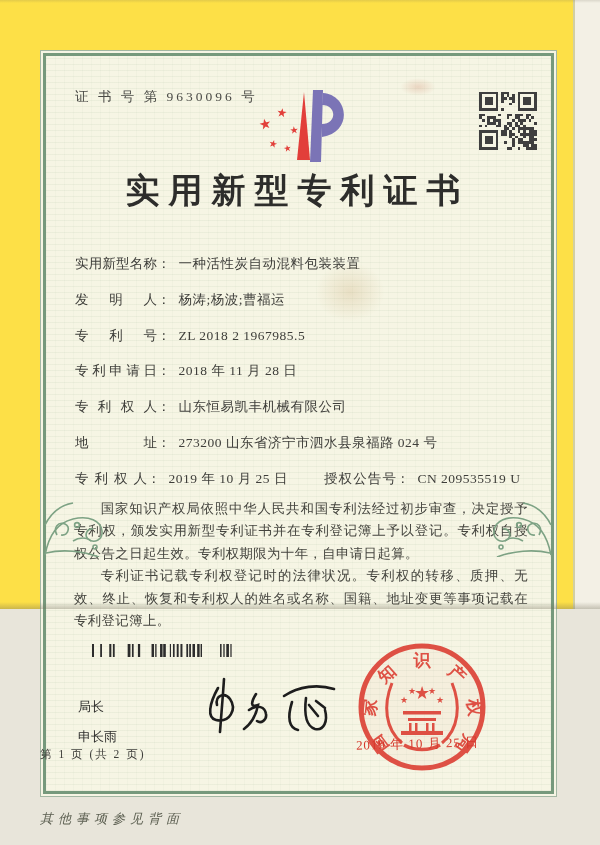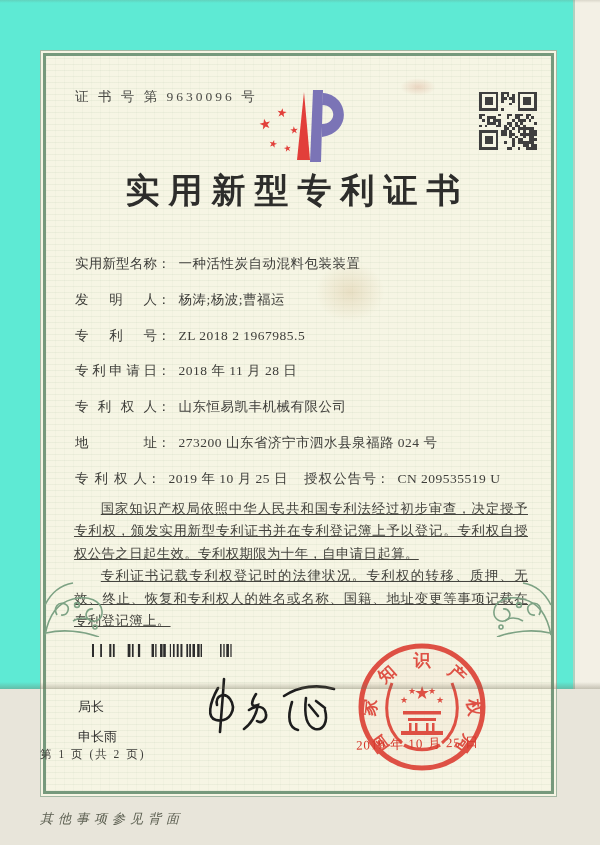--- a/index.html
+++ b/index.html
@@ -1,17 +1,17 @@
 <!DOCTYPE html>
 <html><head>
 <meta charset="utf-8">
 <style>
   html,body{margin:0;padding:0;}
   body{width:600px;height:845px;overflow:hidden;background:#e8e5da;}
-  #page{position:relative;width:600px;height:689px;background:#5eead4;
+  #page{position:relative;width:600px;height:609px;background:#fde047;
         font-family:"Liberation Serif","DejaVu Serif",serif;color:#3b3b3b;}
   
   .edge-right-seam{position:absolute;top:0;bottom:0;right:25px;width:2px;background:#c6cab9;opacity:.8;}
   .edge-right-strip{position:absolute;top:0;bottom:0;right:0;width:25px;background:#f3f0e5;}
   .edge-bottom-shadow{position:absolute;left:0;right:0;bottom:0;height:7px;
         background:linear-gradient(rgba(0,0,0,0),rgba(110,105,85,.35));}
   .edge-top-shadow{position:absolute;left:0;right:0;top:0;height:3px;
         background:linear-gradient(rgba(110,105,85,.18),rgba(0,0,0,0));}
   .stain{position:absolute;left:315px;top:262px;width:70px;height:60px;border-radius:50%;
         background:radial-gradient(rgba(185,145,85,.22),rgba(185,145,85,0) 70%);}
@@ -33,24 +33,24 @@
 
   .title{position:absolute;left:40px;top:168px;width:515px;text-align:center;
         font-size:34px;font-weight:bold;letter-spacing:9px;color:#2d2d2b;}
 
   .fields{position:absolute;left:75px;top:246px;width:460px;font-size:13.5px;color:#3e3e3a;}
   .frow{height:35.8px;line-height:35.8px;white-space:nowrap;}
   .lab{display:inline-block;width:82px;text-align:justify;text-align-last:justify;vertical-align:top;}
   .colon{display:inline-block;margin-right:8px;}
   .val{letter-spacing:.5px;}
   .lab2{display:inline-block;width:72px;text-align:justify;text-align-last:justify;vertical-align:top;}
-  .grant-b{margin-left:16px;}
+  .grant-b{margin-left:36px;}
 
   .paras{position:absolute;left:74px;top:498px;width:454px;font-size:13.4px;line-height:22.4px;
-        color:#44443e;letter-spacing:.4px;text-align:justify;text-decoration:underline;}
+        color:#44443e;letter-spacing:.4px;text-align:justify;}
   .paras p{margin:0;text-indent:2em;}
 
   .barcode{position:absolute;left:92px;top:644px;width:140px;height:13px;}
 
   .director{position:absolute;left:78px;top:692px;font-size:13px;color:#2f2f2d;
         font-family:"Liberation Sans","DejaVu Sans",sans-serif;font-weight:400;line-height:30px;}
   .signature{position:absolute;left:196px;top:672px;width:160px;height:78px;}
 
   .seal{position:absolute;left:352px;top:637px;width:140px;height:140px;opacity:.92;}
   .seal-date{position:absolute;left:356px;top:735px;width:130px;font-size:13px;color:#d6382c;

